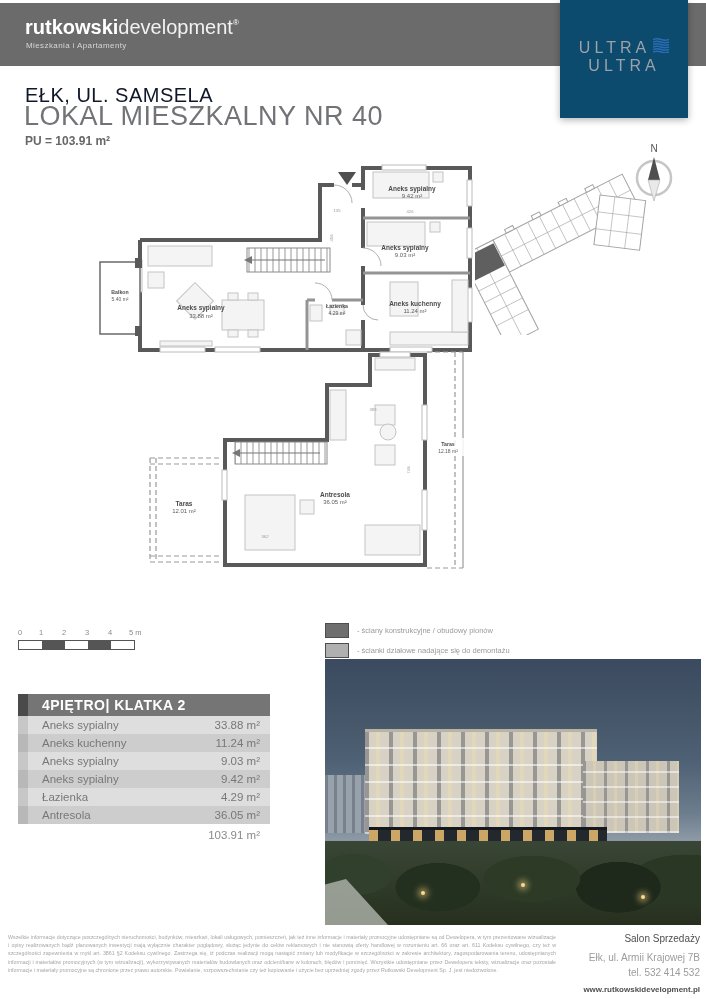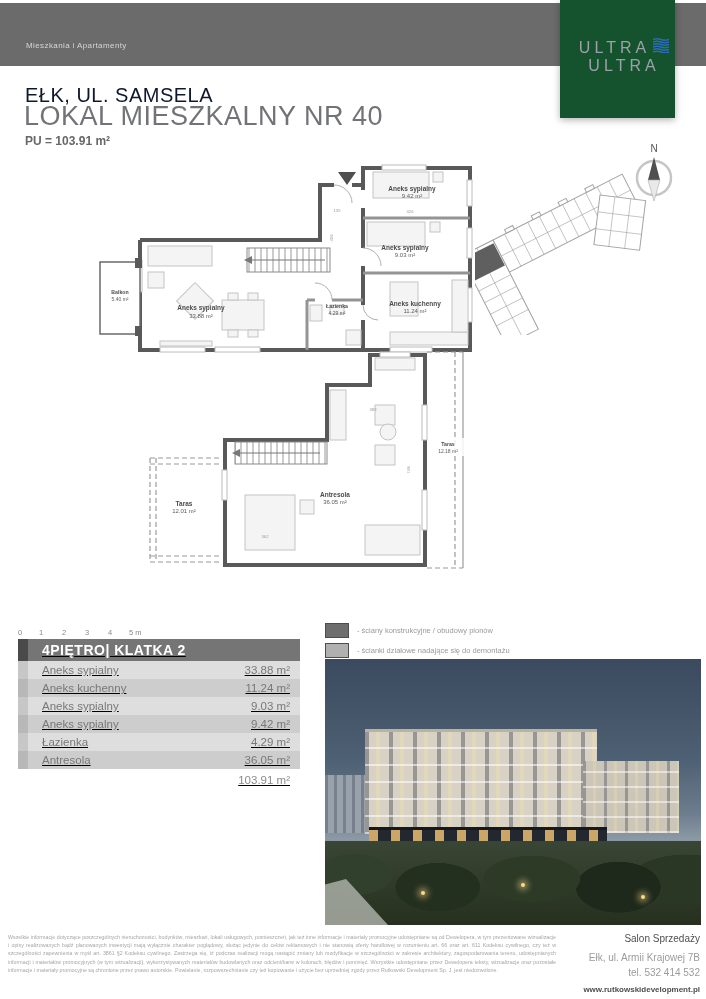--- a/index.html
+++ b/index.html
@@ -5,21 +5,21 @@
   html,body{margin:0;padding:0;background:#fff;}
   .page{position:relative;width:706px;height:999px;background:#fff;overflow:hidden;
         font-family:"Liberation Sans",sans-serif;margin:0 auto;}
   
   .banner{position:absolute;left:0;top:3px;width:706px;height:63px;background:#6b6b6b;}
   .brand{position:absolute;left:25px;top:14px;color:#fff;font-size:20px;line-height:1;}
   .brand .b{font-weight:bold;}
   .brand .l{font-weight:300;color:#f2f2f2;}
   .brand sup{font-size:8px;vertical-align:9px;}
   .tagline{position:absolute;left:26px;top:38px;font-size:8px;color:#d6d6d6;letter-spacing:.4px;}
-  .logo-card{position:absolute;left:560px;top:0;width:115px;height:118px;background:#14532d;
+  .logo-card{position:absolute;left:560px;top:0;width:128px;height:118px;background:#0c4a6e;
              box-shadow:0 2px 7px rgba(0,0,0,.3);}
   .logo-inner{position:absolute;left:0;top:38px;width:128px;text-align:center;color:#9ba1a8;
               font-weight:300;letter-spacing:4px;font-size:16px;line-height:18px;}
   .logo-row{display:flex;align-items:center;justify-content:center;gap:3px;}
   .wave-icon{display:inline-block;}
   
   .addr{position:absolute;left:25px;top:84px;font-size:20px;color:#0f172a;letter-spacing:.5px;}
   .title{position:absolute;left:24px;top:101px;font-size:27px;color:#727376;font-weight:300;letter-spacing:.5px;}
   .pu{position:absolute;left:25px;top:134px;font-size:12px;color:#66676a;font-weight:bold;}
   
@@ -34,21 +34,21 @@
   .scale-nums{position:relative;height:10px;font-size:7.5px;color:#8a8a8a;}
   .scale-nums span{position:absolute;top:0;}
   .scale-strip{margin-top:2px;width:115px;height:8px;border:1px solid #555;display:flex;}
   .scale-strip i{flex:1;}
   .scale-strip i:nth-child(2),.scale-strip i:nth-child(4){background:#555;}
   
   .legend{position:absolute;left:325px;top:623px;font-size:7.5px;color:#9a9a9a;}
   .leg-row{display:flex;align-items:center;margin-bottom:5px;}
   .leg-sw{width:22px;height:13px;margin-right:8px;border:1px solid #4d4d4d;}
   
-  .tbl{position:absolute;left:18px;top:639px;width:282px;text-decoration:underline;}
+  .tbl{position:absolute;left:18px;top:694px;width:252px;}
   .tbl-header{height:22px;background:#757575;border-left:10px solid #4a4a4a;color:#fff;
               font-size:14px;font-weight:bold;line-height:22px;padding-left:14px;letter-spacing:.5px;}
   .tbl-row{height:18px;display:flex;justify-content:space-between;align-items:center;
            border-left:10px solid rgba(0,0,0,.10);font-size:11.5px;color:#787878;}
   .tbl-row:nth-child(odd){background:#dedede;}
   .tbl-row:nth-child(even){background:#cdcdcd;}
   .tbl-row .rn{padding-left:14px;}
   .tbl-row .ra{padding-right:10px;}
   .tbl-total{height:20px;text-align:right;font-size:11.5px;color:#8a8a8a;line-height:22px;padding-right:10px;}
   
@@ -87,20 +87,21 @@
   .office-title{font-size:10px;font-weight:normal;color:#4f4f4f;}
   .office-addr{margin-top:7px;font-size:10px;color:#9c9c9c;line-height:1.45;}
   .office-web{margin-top:5px;font-size:8px;font-weight:bold;color:#4f4f4f;}
 </style>
 </head>
 <body>
 
 <div class="page">
 
   <div class="banner">
+    <div class="brand"><span class="b">rutkowski</span><span class="l">development</span><sup>®</sup></div>
     <div class="tagline">Mieszkania i Apartamenty</div>
   </div>
 
   <div class="logo-card">
     <div class="logo-inner">
       <div class="logo-row">
         <span>ULTRA</span>
         <span class="wave-icon">
           <svg width="16" height="15" viewBox="0 0 16 15">
             <g stroke="#2a6db5" stroke-width="1.4" fill="none">

